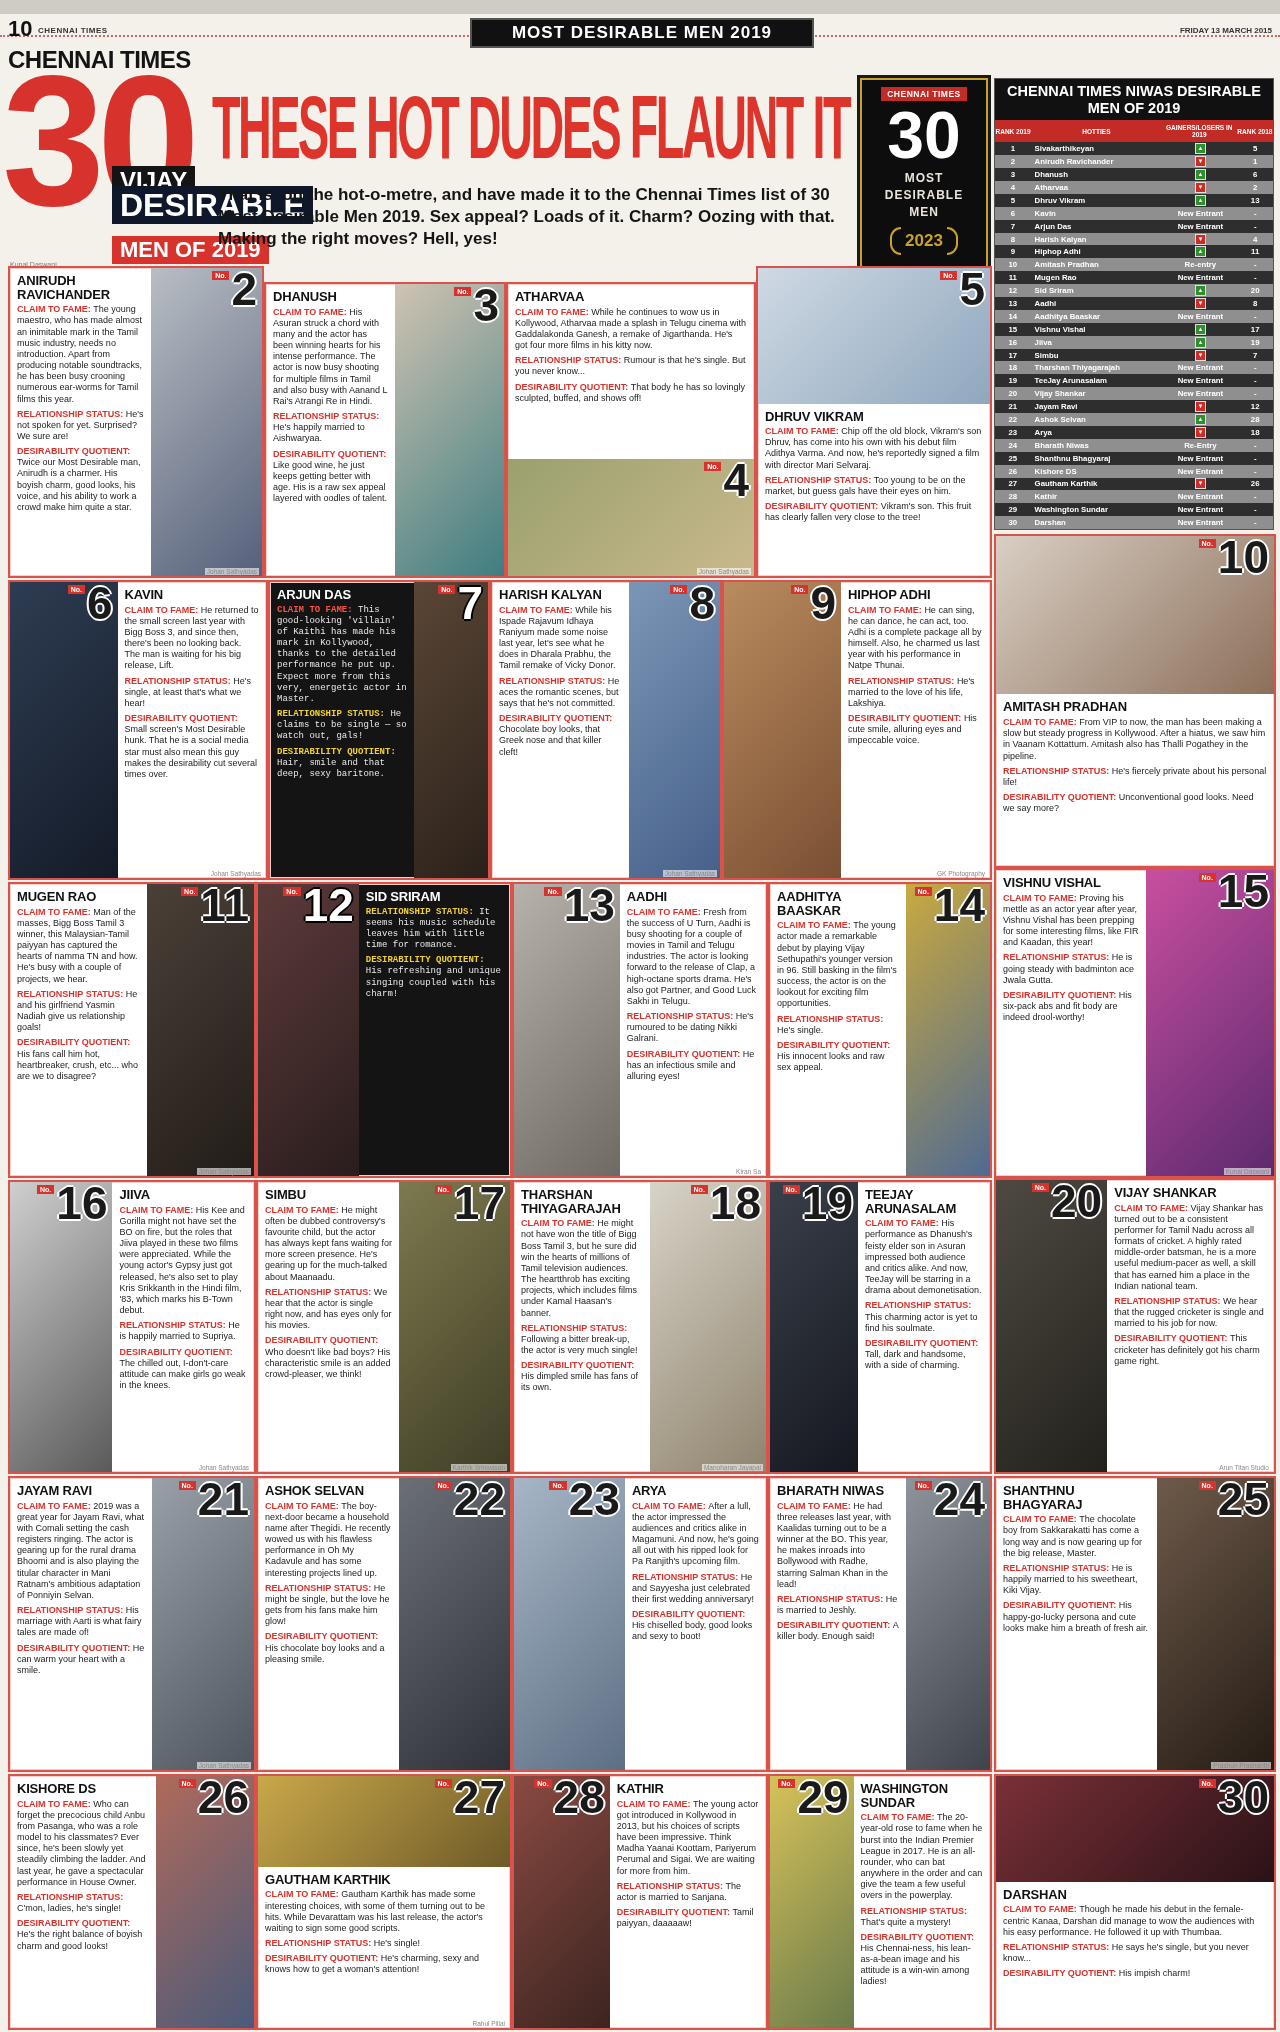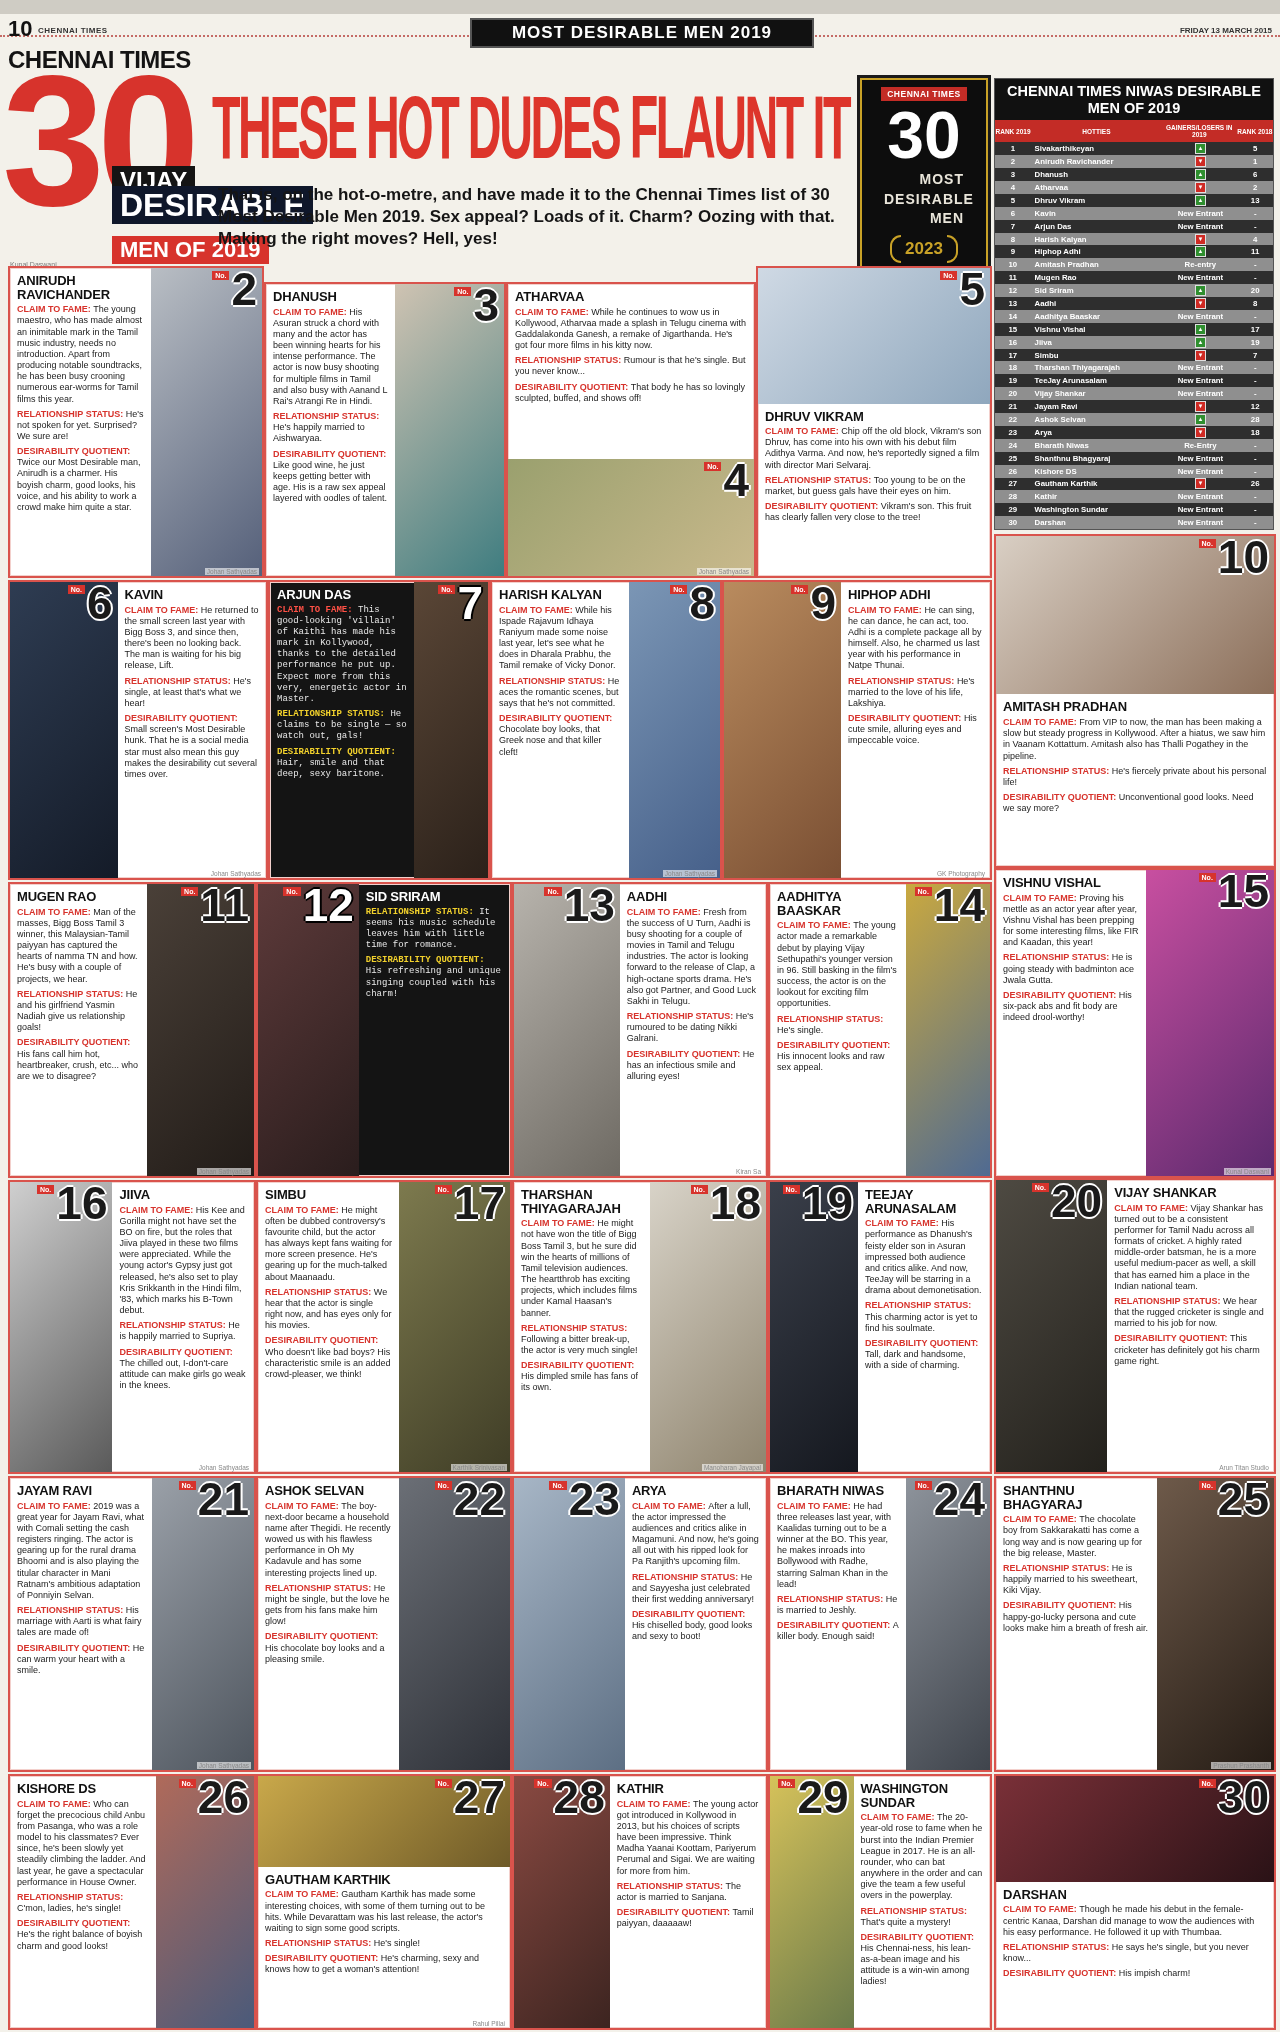--- a/index.html
+++ b/index.html
@@ -23,21 +23,21 @@
   .headline{position:absolute;top:62px;left:212px;width:660px;white-space:nowrap;color:#dd352b;
     font-size:57px;font-weight:900;letter-spacing:-3px;transform:scale(.82,1.55);transform-origin:top left;}
   .intro{position:absolute;top:170px;left:218px;width:640px;font-size:17px;font-weight:700;color:#151515;line-height:1.3;}
   .mast-credit{position:absolute;top:247px;left:10px;font-size:7px;color:#7a7a7a;}
 
   
   .logo{position:absolute;top:64px;left:860px;width:124px;height:190px;background:#0d0d0d;border:2px solid #c9a227;outline:3px solid #1a1a1a;
     display:flex;flex-direction:column;align-items:center;}
   .logo .lb-brand{margin-top:7px;background:#c32c26;color:#fff;font-size:8.5px;font-weight:700;padding:2px 6px;letter-spacing:.5px;}
   .logo .lb-30{color:#fff;font-size:66px;font-weight:900;line-height:1.05;}
-  .logo .lb-label{color:#e9e5da;font-size:14px;font-weight:700;letter-spacing:1px;text-align:right;width:80px;line-height:1.4;}
+  .logo .lb-label{color:#e9e5da;font-size:12px;font-weight:700;letter-spacing:1px;text-align:center;width:80px;line-height:1.4;}
   .logo .lb-year{display:flex;align-items:center;gap:4px;margin-top:6px;color:#c9a227;font-size:17px;font-weight:900;}
   .laurel-l,.laurel-r{width:9px;height:24px;border:2px solid #c9a227;}
   .laurel-l{border-right:none;border-radius:12px 0 0 12px;}
   .laurel-r{border-left:none;border-radius:0 12px 12px 0;}
 
   
   .rtable{position:absolute;top:64px;left:994px;width:278px;height:450px;background:#1c1c1c;border:1px solid #555;display:flex;flex-direction:column;}
   .rt-title{background:#111;color:#fff;font-size:14.5px;font-weight:900;text-align:center;line-height:1.15;padding:4px 2px;}
   .rt-head{display:flex;background:#c32c26;color:#fff;font-size:6.5px;font-weight:700;text-align:center;align-items:center;min-height:22px;}
   .rt-body{flex:1;display:flex;flex-direction:column;}

